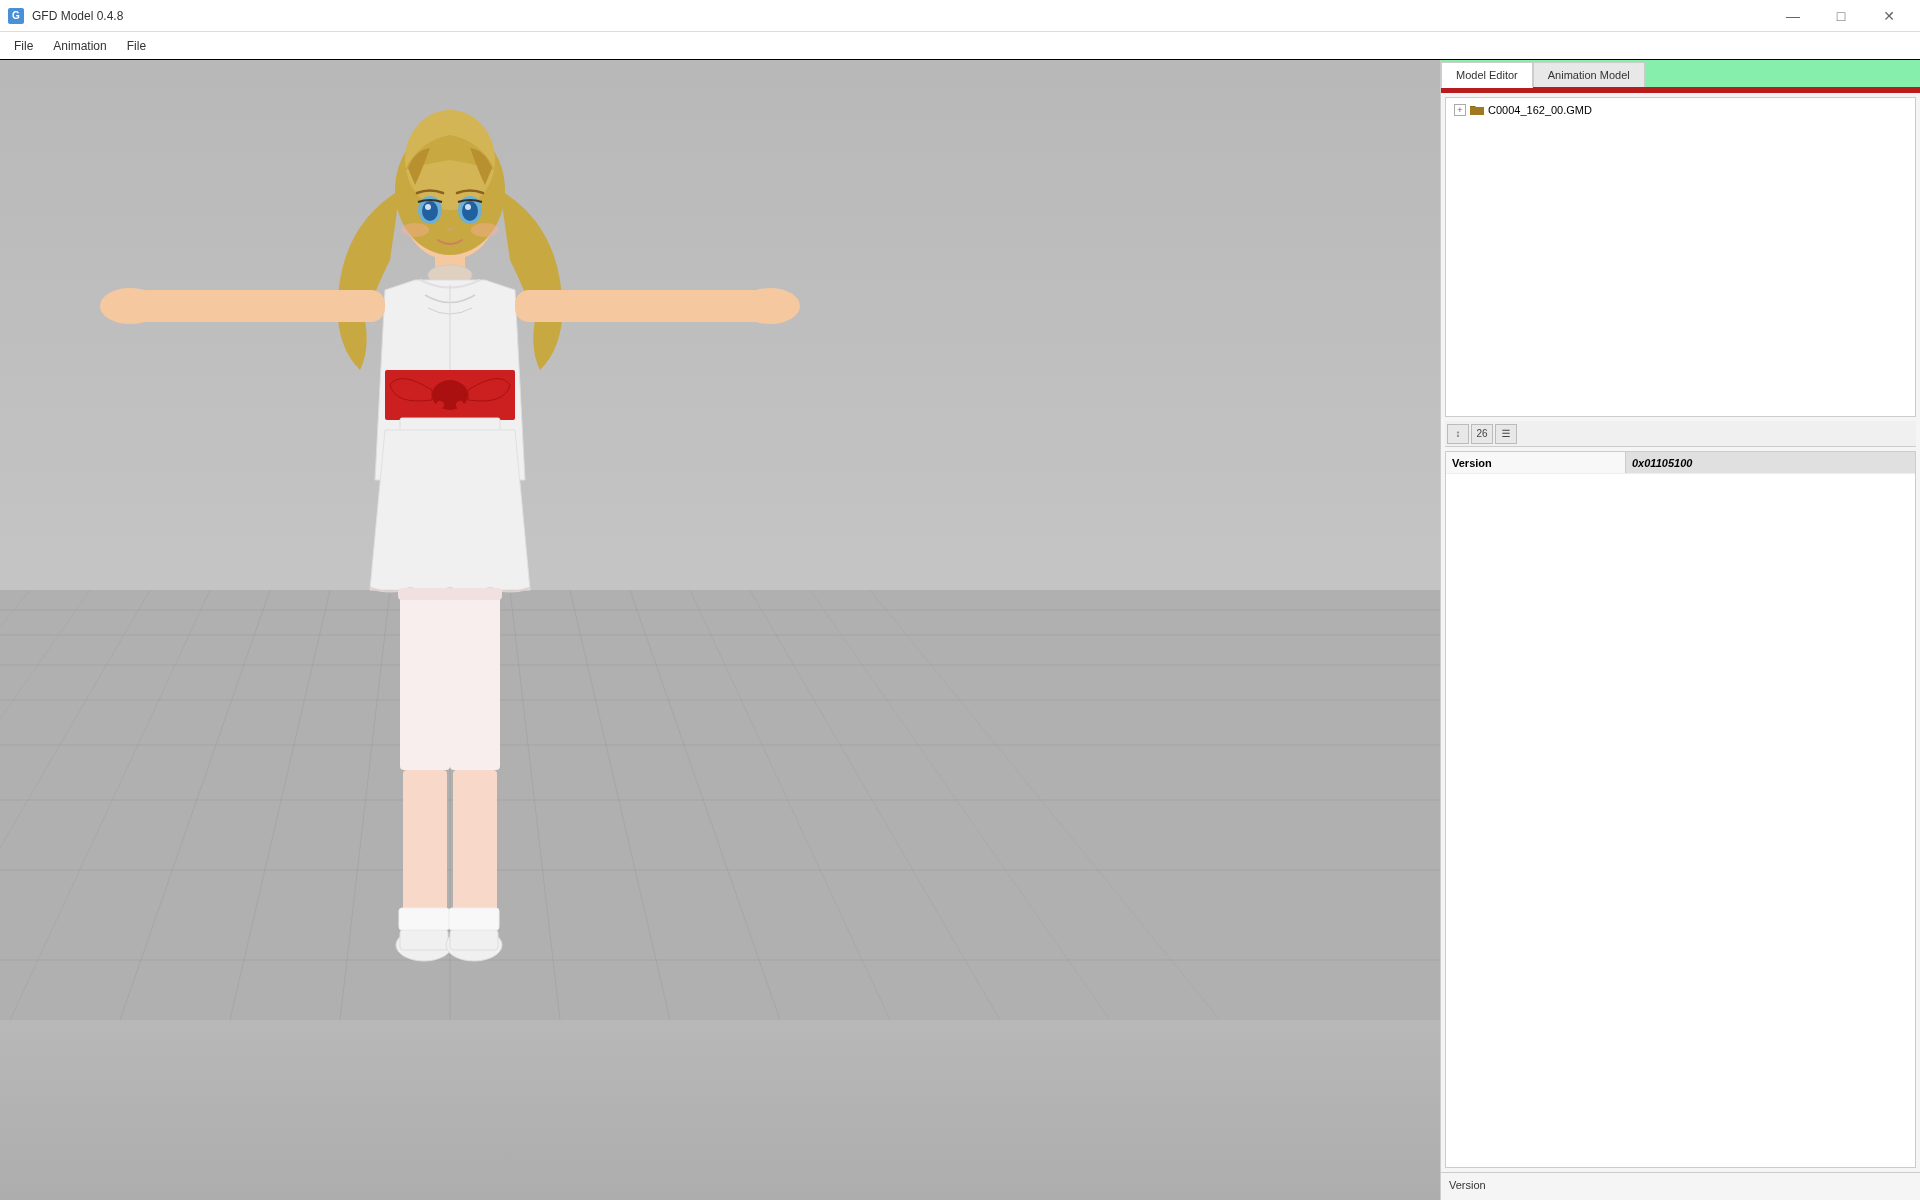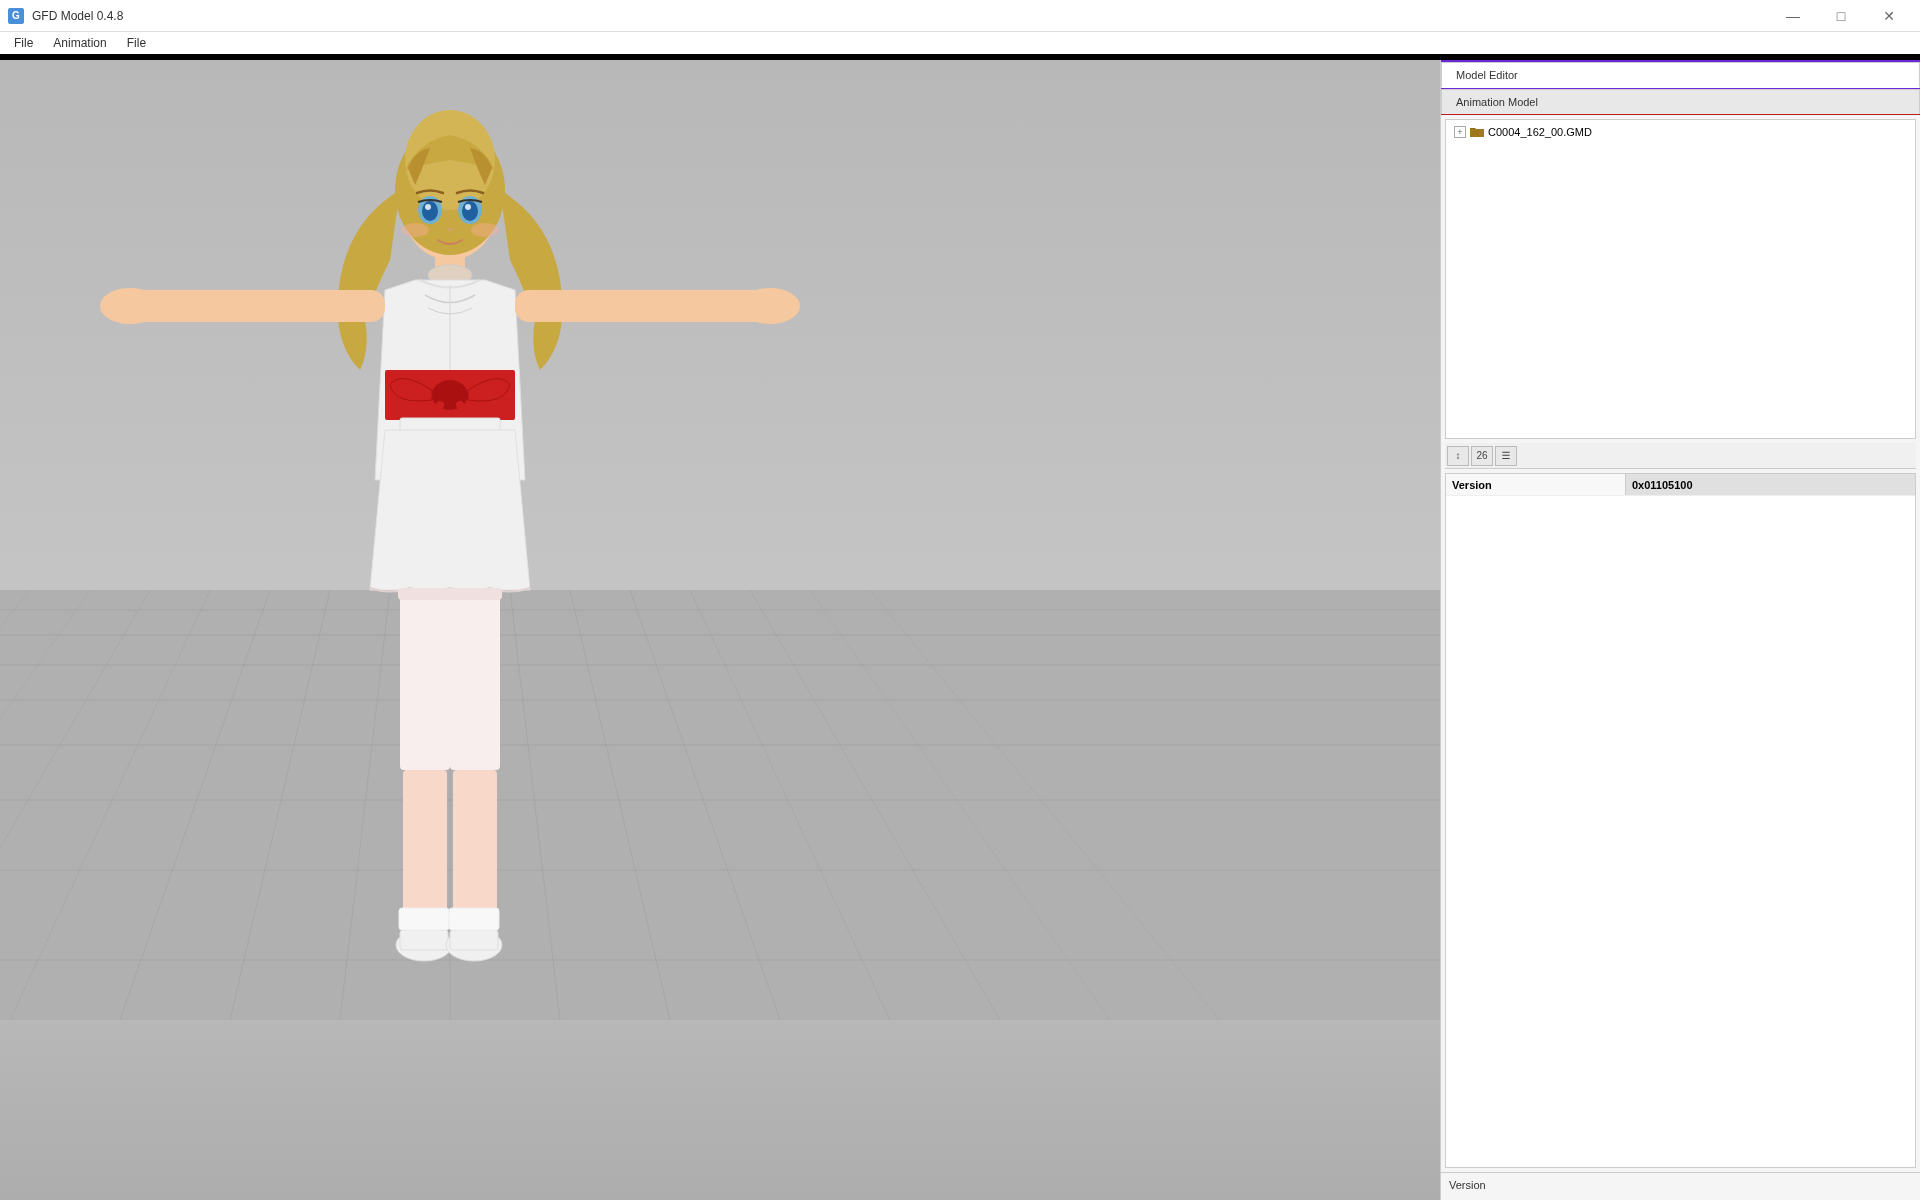--- a/index.html
+++ b/index.html
@@ -67,21 +67,21 @@
       justify-content: center;
       font-size: 14px;
       color: #666;
     }
 
     
     .menu-bar {
       width: 100%;
       height: 28px;
       background: #ffffff;
-      border-bottom: 6px solid #000000;
+      border-bottom: 1px solid #000000;
       display: flex;
       align-items: center;
       padding: 0 4px;
     }
 
     .menu-item {
       padding: 4px 10px;
       cursor: pointer;
       color: #333;
       font-size: 12px;
@@ -114,23 +114,22 @@
     .right-panel {
       width: 480px;
       background: #f5f5f5;
       border-left: 1px solid #ccc;
       display: flex;
       flex-direction: column;
     }
 
     .panel-tabs {
       display: flex;
-      background: #6d28d9;
-      border-bottom: 1px solid #b91c1c;
-      flex-direction: column;
+      background: #86efac;
+      border-bottom: 6px solid #b91c1c;
     }
 
     .panel-tab {
       padding: 6px 14px;
       cursor: pointer;
       border: 1px solid #ccc;
       border-bottom: none;
       background: #e8e8e8;
       font-size: 11px;
       color: #333;
@@ -230,20 +229,21 @@
     }
 
     .props-cell-key {
       width: 180px;
       border-right: 1px solid #ccc;
       background: #f8f8f8;
     }
 
     .props-cell-val {
       flex: 1;
+      font-style: italic;
     }
 
     
     .bottom-version {
       height: 28px;
       background: #f5f5f5;
       border-top: 1px solid #ccc;
       padding: 6px 8px;
       font-size: 11px;
       color: #333;

